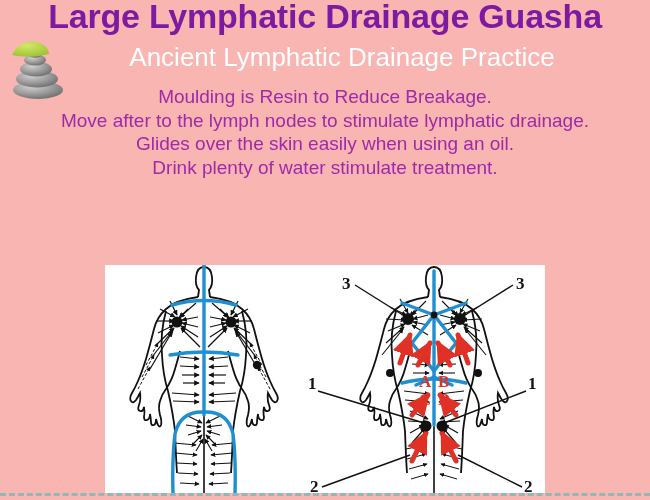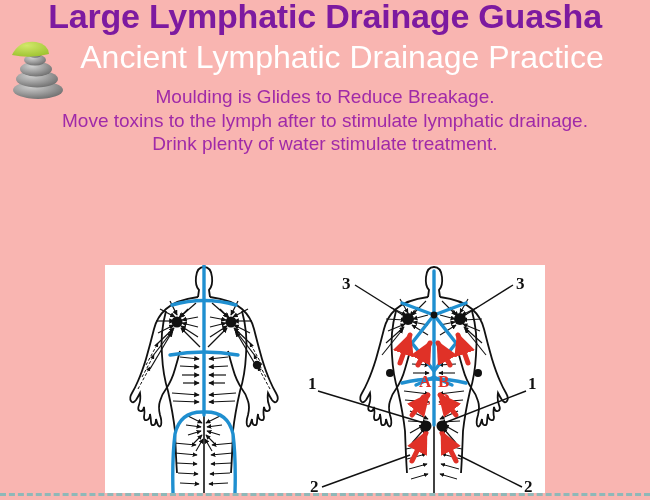--- a/index.html
+++ b/index.html
@@ -50,21 +50,21 @@
 
   
   #subtitle {
     position: absolute;
     left: 0;
     top: 41px;
     width: 650px;
     padding-left: 34px;
     box-sizing: border-box;
     text-align: center;
-    font-size: 32px;
+    font-size: 26px;
     font-weight: normal;
     color: #ffffff;
     line-height: 32px;
     white-space: nowrap;
   }
 
   
   #bodytext {
     position: absolute;
     left: 0;
@@ -134,22 +134,23 @@
 
       <path d="M8 17 Q15 2 32 4 Q44 6 45 16 Q26 21 8 17 Z" fill="url(#leafg)"></path>
     </svg>
   </div>
 
   <div id="title">Large Lymphatic Drainage Guasha</div>
 
   <div id="subtitle">Ancient Lymphatic Drainage Practice</div>
 
   <div id="bodytext">
-    <span class="line">Moulding is Glides to Reduce Breakage.</span>
-    <span class="line">Move toxins to the lymph after to stimulate lymphatic drainage.</span>
+    <span class="line">Moulding is Resin to Reduce Breakage.</span>
+    <span class="line">Move after to the lymph nodes to stimulate lymphatic drainage.</span>
+    <span class="line">Glides over the skin easily when using an oil.</span>
     <span class="line">Drink plenty of water stimulate treatment.</span>
   </div>
 
   <div id="panel">
     <svg width="440" height="228" viewBox="0 0 440 228">
 
       <defs>
         <marker id="ah" markerWidth="5" markerHeight="5" refX="4" refY="2.2" orient="auto">
           <path d="M0,0 L4.6,2.2 L0,4.4 z" fill="#111"></path>
         </marker>

